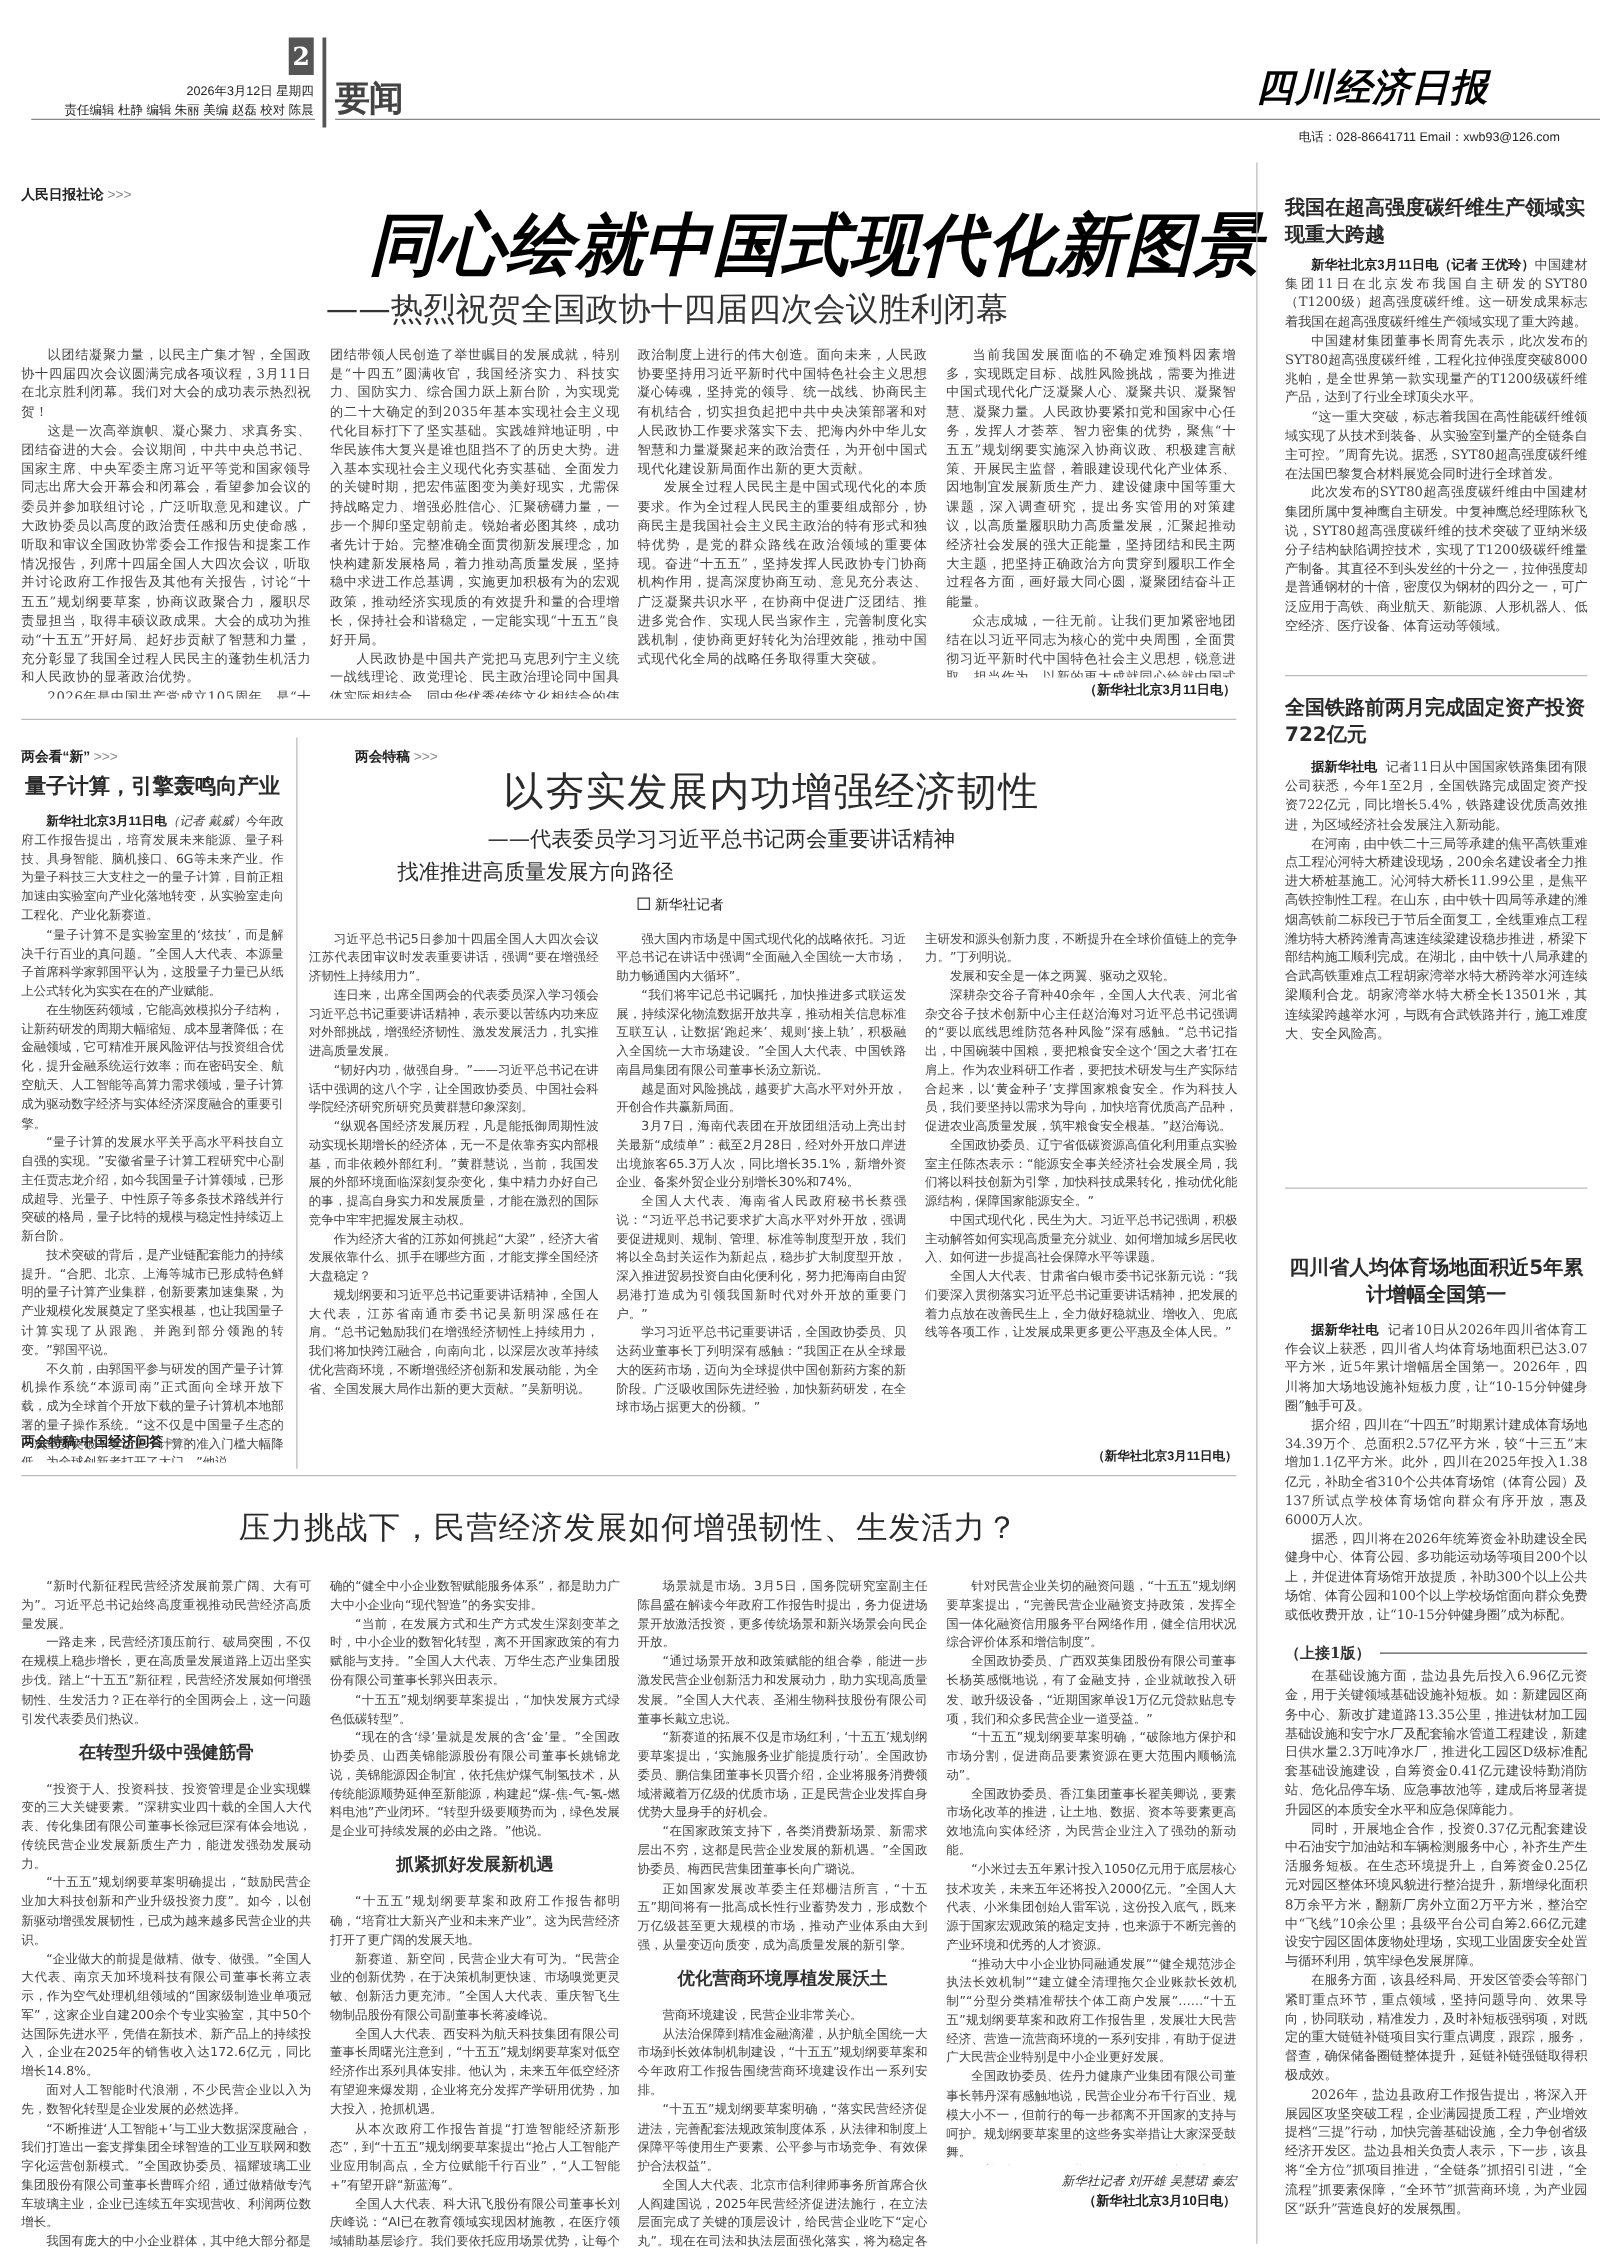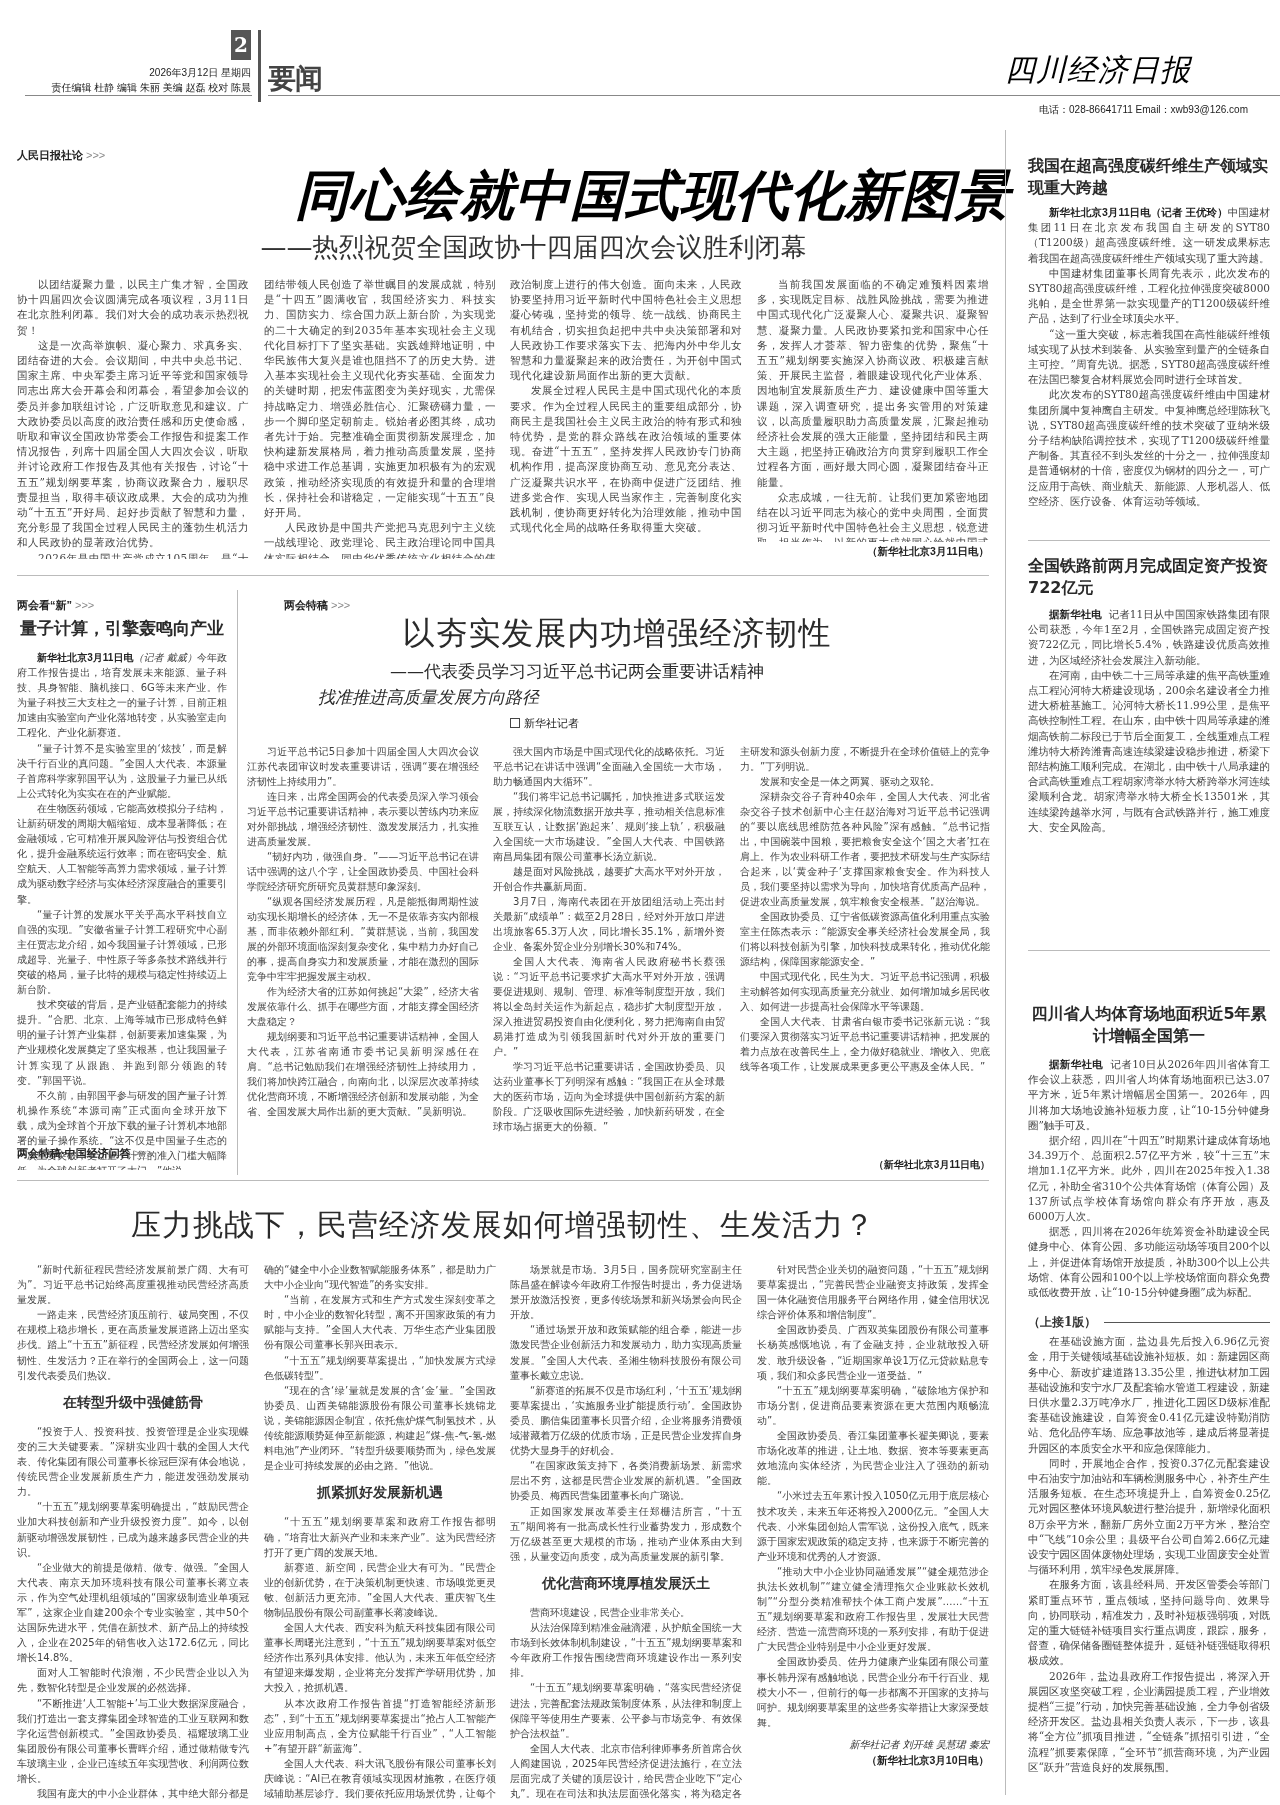--- a/index.html
+++ b/index.html
@@ -9,21 +9,21 @@
   
   .masthead { position: absolute; left: 0; top: 0; width: 1280px; height: 125px; }
   .page-num { position: absolute; left: 231px; top: 30px; width: 20px; height: 30px; background: #555; color: #fff;
     font-family: "DejaVu Serif", serif; font-weight: bold; font-size: 20px; text-align: center; line-height: 30px; }
   .date-line { position: absolute; left: 60px; top: 66px; width: 191px; text-align: right; font-family: "Liberation Sans", sans-serif; font-size: 10px; color: #222; }
   .editors-line { position: absolute; left: 20px; top: 81px; width: 231px; text-align: right; font-family: "Liberation Sans", sans-serif; font-size: 10px; color: #222; white-space: nowrap; }
   .mast-rule-left { position: absolute; left: 25px; top: 95px; width: 227px; border-top: 1px solid #888; }
   .mast-vbar { position: absolute; left: 258px; top: 30px; width: 3px; height: 72px; background: #555; }
   .section-name { position: absolute; left: 268px; top: 60px; font-family: "DejaVu Serif", serif; font-weight: bold; font-size: 28px; color: #444; letter-spacing: -1px; }
   .mast-rule-right { position: absolute; left: 268px; top: 95px; width: 1012px; border-top: 1px solid #888; }
-  .logo { position: absolute; left: 1005px; top: 50px; font-family: "DejaVu Serif", serif; font-weight: normal; font-style: italic; font-size: 30px; color: #000; letter-spacing: 1px; }
+  .logo { position: absolute; left: 1005px; top: 50px; font-family: "DejaVu Serif", serif; font-weight: bold; font-style: italic; font-size: 30px; color: #000; letter-spacing: 1px; }
   .contact { position: absolute; left: 950px; top: 103px; width: 298px; text-align: right; font-family: "Liberation Sans", sans-serif; font-size: 10px; color: #222; }
 
   .kicker { position: absolute; font-family: "Liberation Sans", sans-serif; font-weight: bold; font-size: 11px; color: #222; }
   .kicker .arrows { font-weight: normal; color: #888; margin-left: 3px; }
 
   .col-rule { position: absolute; width: 1px; background: #bbb; }
   .h-rule { position: absolute; height: 1px; background: #bbb; }
 
   
   .lead-title { position: absolute; left: 0; top: 160px; width: 1010px; text-align: right; font-family: "DejaVu Serif", serif; font-weight: bold; font-size: 54px; color: #000000; letter-spacing: 1px; font-style: italic; }
@@ -136,21 +136,21 @@
   <p>技术突破的背后，是产业链配套能力的持续提升。“合肥、北京、上海等城市已形成特色鲜明的量子计算产业集群，创新要素加速集聚，为产业规模化发展奠定了坚实根基，也让我国量子计算实现了从跟跑、并跑到部分领跑的转变。”郭国平说。</p>
   <p>不久前，由郭国平参与研发的国产量子计算机操作系统“本源司南”正式面向全球开放下载，成为全球首个开放下载的量子计算机本地部署的量子操作系统。“这不仅是中国量子生态的一次重要突破，更让量子计算的准入门槛大幅降低，为全球创新者打开了大门。”他说。</p>
 </div>
 <div class="col-rule" style="left:237px; top:590px; height:585px;"></div>
 
 <div class="kicker" style="left:247px; top:598px;padding-left:37px;">
   <span>两会特稿</span><span class="arrows">&gt;&gt;&gt;</span>
 </div>
 <div class="sub-title" style="left:247px; top:612px; width:740px; text-align:center; font-size:32px; font-weight:normal; letter-spacing:1px;">以夯实发展内功增强经济韧性</div>
 <div class="sub-title" style="left:390px; top:660px; width:600px; font-family:'DejaVu Sans',sans-serif; font-weight:normal; font-size:17px;">——代表委员学习习近平总书记两会重要讲话精神</div>
-<div class="sub-title" style="left:318px; top:686px; width:600px; font-family:'DejaVu Sans',sans-serif; font-weight:normal; font-size:17px;font-style:italic;">找准推进高质量发展方向路径</div>
+<div class="sub-title" style="left:318px; top:686px; width:600px; font-family:'DejaVu Sans',sans-serif; font-weight:normal; font-size:17px;">找准推进高质量发展方向路径</div>
 <div class="byline" style="left:510px; top:716px;"><span class="box-glyph"></span><span>新华社记者</span></div>
 
 <div class="body-col" style="left:247px; top:744px; width:232px; height:430px; font-family:'DejaVu Sans',sans-serif; font-size:10px; line-height:15px;">
   <p>习近平总书记5日参加十四届全国人大四次会议江苏代表团审议时发表重要讲话，强调“要在增强经济韧性上持续用力”。</p>
   <p>连日来，出席全国两会的代表委员深入学习领会习近平总书记重要讲话精神，表示要以苦练内功来应对外部挑战，增强经济韧性、激发发展活力，扎实推进高质量发展。</p>
   <p>“韧好内功，做强自身。”——习近平总书记在讲话中强调的这八个字，让全国政协委员、中国社会科学院经济研究所研究员黄群慧印象深刻。</p>
   <p>“纵观各国经济发展历程，凡是能抵御周期性波动实现长期增长的经济体，无一不是依靠夯实内部根基，而非依赖外部红利。”黄群慧说，当前，我国发展的外部环境面临深刻复杂变化，集中精力办好自己的事，提高自身实力和发展质量，才能在激烈的国际竞争中牢牢把握发展主动权。</p>
   <p>作为经济大省的江苏如何挑起“大梁”，经济大省发展依靠什么、抓手在哪些方面，才能支撑全国经济大盘稳定？</p>
   <p>规划纲要和习近平总书记重要讲话精神，全国人大代表，江苏省南通市委书记吴新明深感任在肩。“总书记勉励我们在增强经济韧性上持续用力，我们将加快跨江融合，向南向北，以深层次改革持续优化营商环境，不断增强经济创新和发展动能，为全省、全国发展大局作出新的更大贡献。”吴新明说。</p>
 </div>
@@ -170,21 +170,21 @@
   <p>中国式现代化，民生为大。习近平总书记强调，积极主动解答如何实现高质量充分就业、如何增加城乡居民收入、如何进一步提高社会保障水平等课题。</p>
   <p>全国人大代表、甘肃省白银市委书记张新元说：“我们要深入贯彻落实习近平总书记重要讲话精神，把发展的着力点放在改善民生上，全力做好稳就业、增收入、兜底线等各项工作，让发展成果更多更公平惠及全体人民。”</p>
 </div>
 <div class="dateline-end" style="position:absolute; left:740px; top:1158px; width:250px; font-size:10px;">（新华社北京3月11日电）</div>
 
 <div class="h-rule" style="left:17px; top:1180px; width:972px;"></div>
 
 <div class="kicker" style="left:17px; top:1146px;">
   <span>两会特稿·中国经济问答</span><span class="arrows">&gt;&gt;&gt;</span>
 </div>
-<div class="sub-title" style="left:17px; top:1205px; width:972px; text-align:center; font-size:30px; font-weight:normal; letter-spacing:1px;">压力挑战下，民营经济发展如何增强韧性、生发活力？</div>
+<div class="sub-title" style="left:17px; top:1205px; width:972px; text-align:center; font-size:25px; font-weight:normal; letter-spacing:1px;">压力挑战下，民营经济发展如何增强韧性、生发活力？</div>
 
 <div class="body-col" style="left:17px; top:1262px; width:232px; height:540px; font-family:'DejaVu Sans',sans-serif; font-size:10px; line-height:15.1px;">
   <p>“新时代新征程民营经济发展前景广阔、大有可为”。习近平总书记始终高度重视推动民营经济高质量发展。</p>
   <p>一路走来，民营经济顶压前行、破局突围，不仅在规模上稳步增长，更在高质量发展道路上迈出坚实步伐。踏上“十五五”新征程，民营经济发展如何增强韧性、生发活力？正在举行的全国两会上，这一问题引发代表委员们热议。</p>
   <p class="inline-head">在转型升级中强健筋骨</p>
   <p>“投资于人、投资科技、投资管理是企业实现蝶变的三大关键要素。”深耕实业四十载的全国人大代表、传化集团有限公司董事长徐冠巨深有体会地说，传统民营企业发展新质生产力，能迸发强劲发展动力。</p>
   <p>“十五五”规划纲要草案明确提出，“鼓励民营企业加大科技创新和产业升级投资力度”。如今，以创新驱动增强发展韧性，已成为越来越多民营企业的共识。</p>
   <p>“企业做大的前提是做精、做专、做强。”全国人大代表、南京天加环境科技有限公司董事长蒋立表示，作为空气处理机组领域的“国家级制造业单项冠军”，这家企业自建200余个专业实验室，其中50个达国际先进水平，凭借在新技术、新产品上的持续投入，企业在2025年的销售收入达172.6亿元，同比增长14.8%。</p>
   <p>面对人工智能时代浪潮，不少民营企业以入为先，数智化转型是企业发展的必然选择。</p>
   <p>“不断推进‘人工智能+’与工业大数据深度融合，我们打造出一套支撑集团全球智造的工业互联网和数字化运营创新模式。”全国政协委员、福耀玻璃工业集团股份有限公司董事长曹晖介绍，通过做精做专汽车玻璃主业，企业已连续五年实现营收、利润两位数增长。</p>

